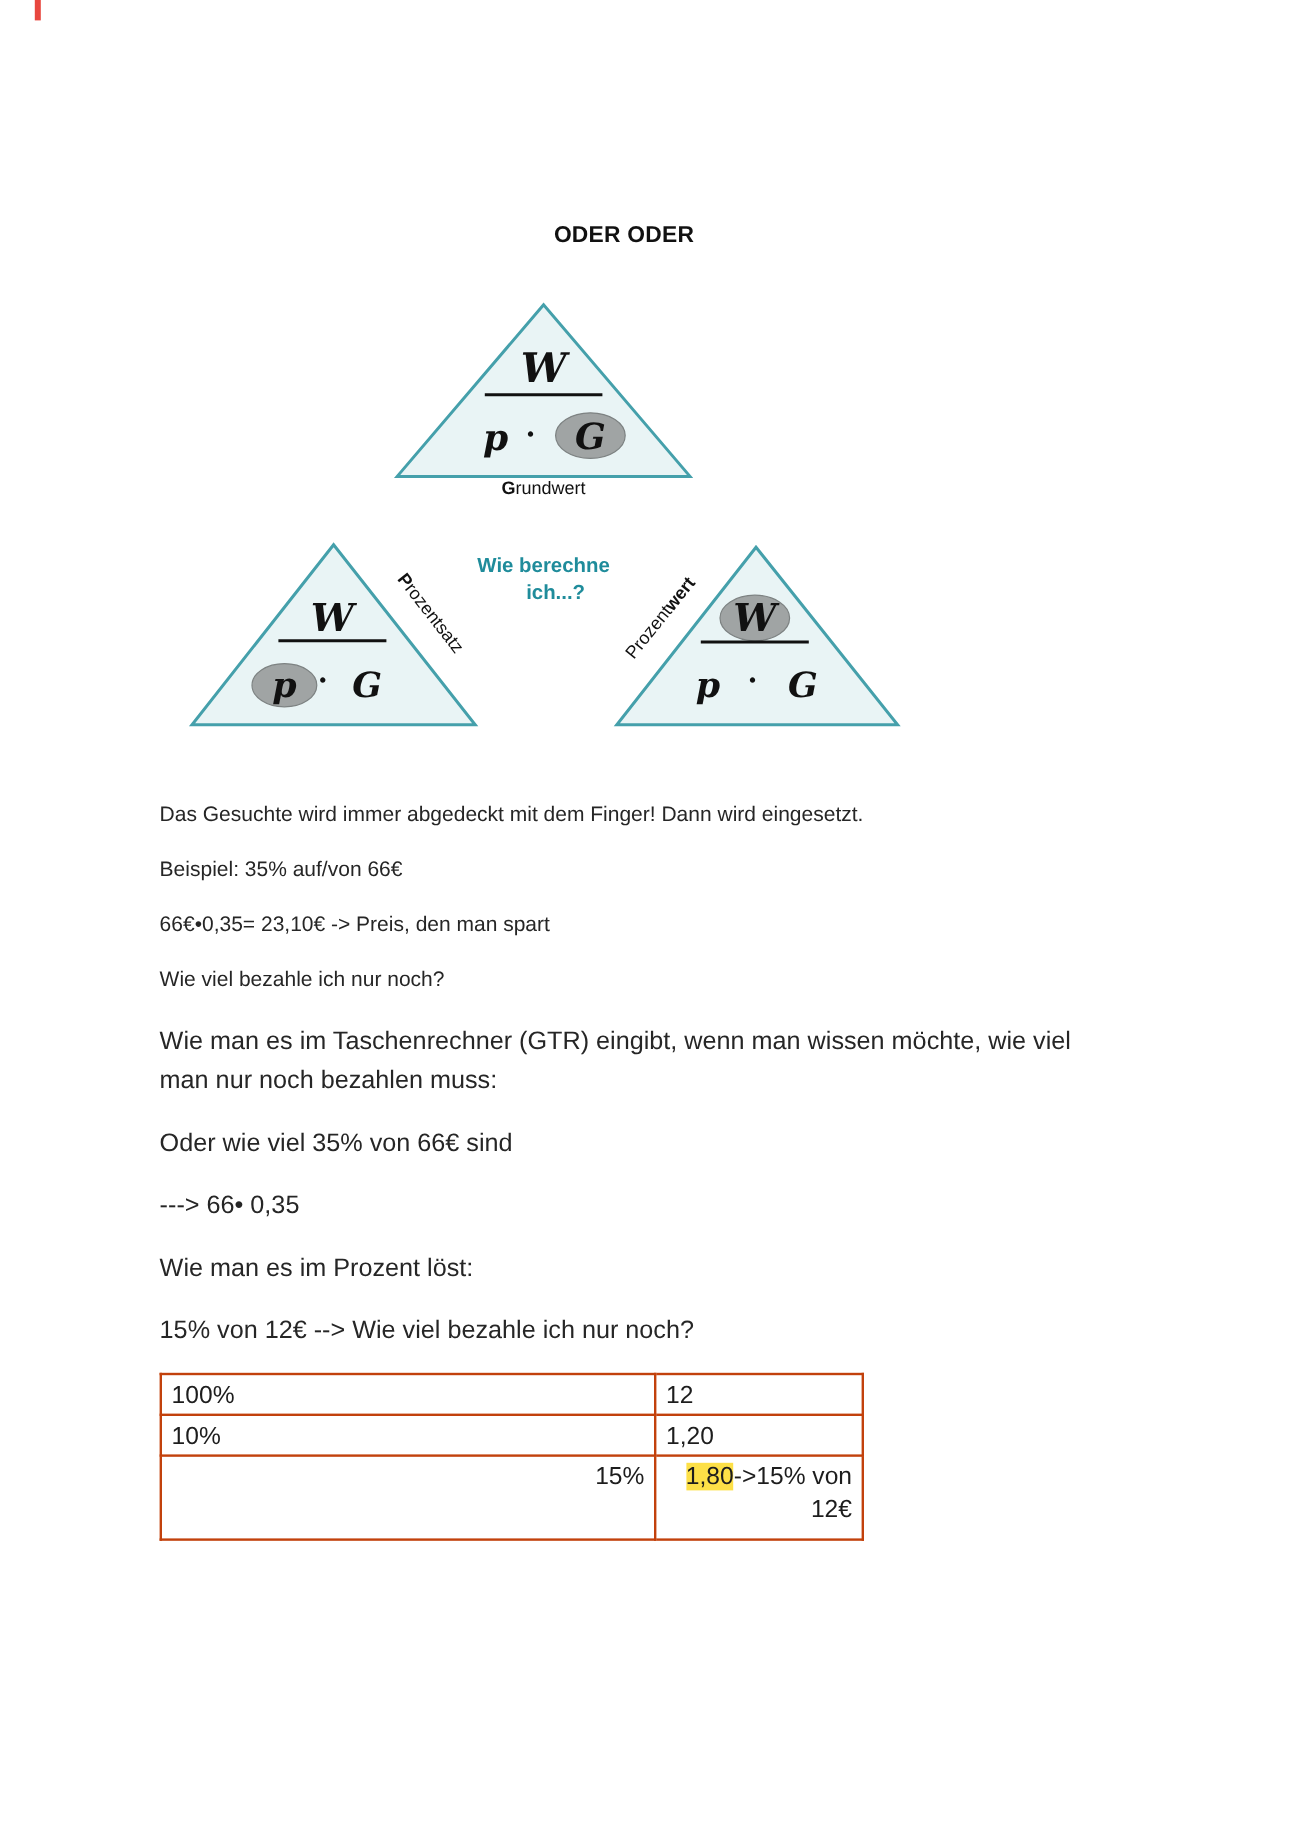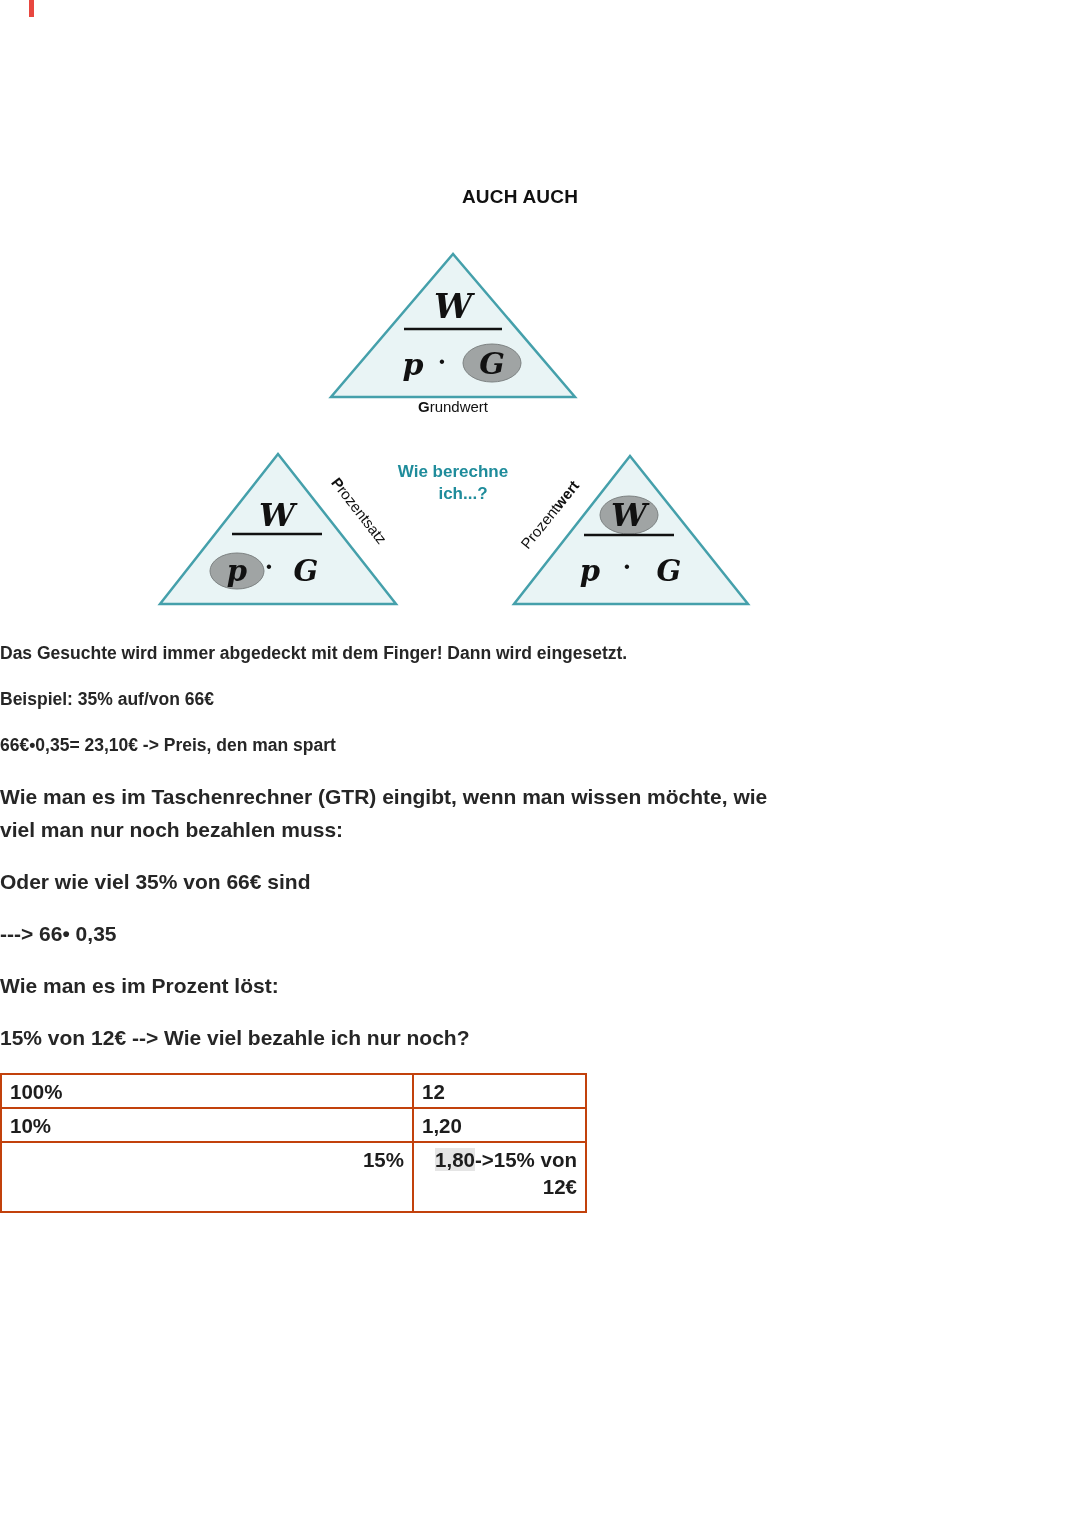--- a/index.html
+++ b/index.html
@@ -29,46 +29,46 @@
   svg text { font-family: "Liberation Sans", sans-serif; fill: #111; }
   svg text.math {
     font-family: "DejaVu Serif", serif;
     font-style: italic;
     font-weight: 700;
   }
   svg text.dot { font-family: "DejaVu Serif", serif; font-weight: 700; }
   svg text.caption { font-size: 15px; font-weight: 400; }
   svg text.rot-label { font-size: 15px; }
   svg text.question { font-size: 17px; font-weight: 700; fill: #1f8c9b; }
-  .content { margin-top: 16px; width: 940px; font-weight: bold; }
+  .content { margin-top: 40px; padding-left: 133px; width: 940px; }
   .content p { color: #262626; }
   p.sm { font-size: 17.5px; line-height: 22px; margin-bottom: 24px; }
   p.md { font-size: 20px; line-height: 26px; margin-bottom: 25px; }
   p.lg { font-size: 21px; line-height: 33px; margin-bottom: 19px; }
   p.wrap-limit { max-width: 795px; }
   table.dreisatz { border-collapse: collapse; margin-top: 4px; }
   table.dreisatz td {
     border: 2px solid #c2410c;
     font-size: 20.5px;
     line-height: 27px;
     padding: 3px 8px 2px 8px;
     vertical-align: top;
     color: #1d1d1d;
   }
   td.col-left { width: 412px; }
   td.col-right { width: 173px; }
   tr.tall td { height: 70px; text-align: right; }
-  .hl { background: #e5e5e5; }
+  .hl { background: #fde047; }
 </style>
 </head>
 <body>
 
 <div class="red-mark"></div>
 
-<h1 class="title">AUCH AUCH</h1>
+<h1 class="title">ODER ODER</h1>
 
 <div class="diagram">
   <svg width="640" height="380" viewBox="0 0 640 380">
 
     <g>
       <polygon points="335,12 213,155 457,155" fill="#e9f4f5" stroke="#45a0ab" stroke-width="2.5"></polygon>
       <text class="math" x="335" y="76" font-size="34" text-anchor="middle">W</text>
       <line x1="286" y1="87" x2="384" y2="87" stroke="#111" stroke-width="2.5"></line>
       <text class="math" x="295" y="133" font-size="30" text-anchor="middle">p</text>
       <text class="dot" x="324" y="128" font-size="24" text-anchor="middle">·</text>
@@ -103,20 +103,21 @@
       <text class="math" x="551" y="339" font-size="29" text-anchor="middle">G</text>
       <text class="rot-label" transform="translate(436,276) rotate(-51)" text-anchor="middle"><tspan>Prozent</tspan><tspan font-weight="bold">wert</tspan></text>
     </g>
   </svg>
 </div>
 
 <div class="content">
   <p class="sm">Das Gesuchte wird immer abgedeckt mit dem Finger! Dann wird eingesetzt.</p>
   <p class="sm">Beispiel: 35% auf/von 66€</p>
   <p class="sm">66€•0,35= 23,10€  -&gt; Preis, den man spart</p>
+  <p class="sm">Wie viel bezahle ich nur noch?</p>
   <p class="lg wrap-limit">Wie man es im Taschenrechner (GTR) eingibt, wenn man wissen möchte, wie viel man nur noch bezahlen muss:</p>
   <p class="lg">Oder wie viel 35% von 66€ sind</p>
   <p class="lg">---&gt; 66• 0,35</p>
   <p class="lg">Wie man es im Prozent löst:</p>
   <p class="lg">15% von 12€ --&gt; Wie viel bezahle ich nur noch?</p>
 
   <table class="dreisatz">
     <tbody>
       <tr>
         <td class="col-left">100%</td>

